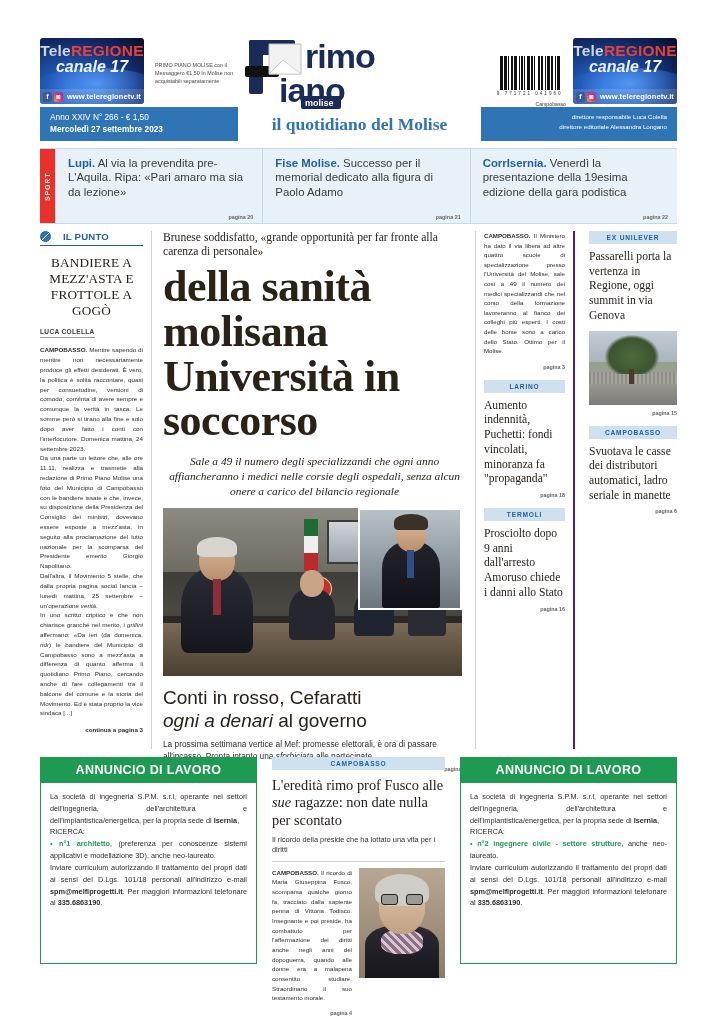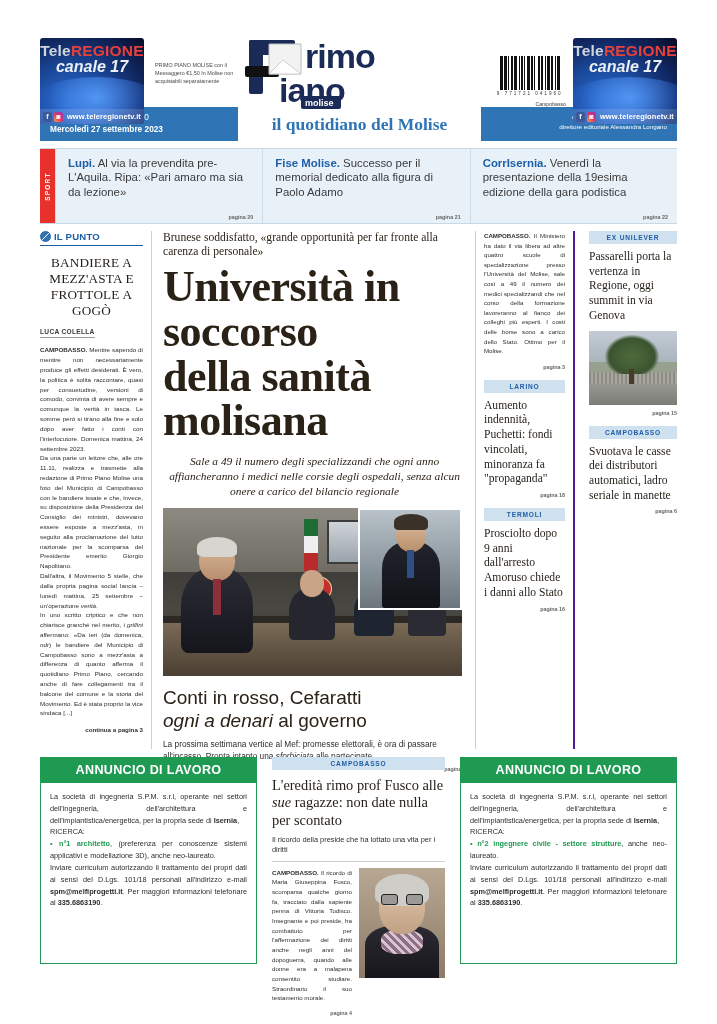--- a/index.html
+++ b/index.html
@@ -7,21 +7,21 @@
     width: 717px; height: 1024px;
     background: #ffffff;
     font-family: "Liberation Sans", sans-serif;
     overflow: hidden;
   }
   .page { position: relative; width: 717px; height: 1024px; background: #fff; padding: 0 40px; }
 
   
   .masthead { display: flex; align-items: flex-start; padding-top: 38px; height: 105px; }
   .tv-logo {
-    width: 104px; height: 86px; border-radius: 3px; position: relative; overflow: hidden;
+    width: 104px; height: 66px; border-radius: 3px; position: relative; overflow: hidden;
     background: radial-gradient(ellipse at 30% 75%, #2a6fd4 0%, #1b4a9c 38%, #10245c 72%, #060d24 100%);
     flex: 0 0 auto;
   }
   .tv-logo::after {
     content: ""; position: absolute; left: -20%; bottom: -40%; width: 150%; height: 95%;
     border-radius: 50%;
     background: radial-gradient(ellipse at 50% 25%, rgba(90,160,255,.85) 0%, rgba(40,95,200,.35) 45%, rgba(0,0,0,0) 70%);
   }
   .tv-logo-l1 { position: absolute; top: 4px; left: 0; width: 100%; text-align: center;
     font-size: 15.5px; font-weight: bold; letter-spacing: .2px; z-index: 3; font-family: "Liberation Sans", sans-serif; }
@@ -72,21 +72,21 @@
   .sport-item h3 { font-size: 11.4px; line-height: 1.27; font-weight: normal; color: #3a3a3a;
     font-family: "Liberation Sans", sans-serif; }
   .sport-item h3 b { color: #1f5fa8; font-weight: bold; }
   .pag { position: absolute; right: 9px; bottom: 3px; font-size: 5.4px; font-weight: bold; color: #666; }
 
   
   .main { display: flex; margin-top: 7px; height: 518px; }
 
   
   .col-punto { width: 112px; flex: 0 0 112px; padding-right: 8px; border-right: 1px solid #cfcfcf; }
-  .punto-head { display: flex; align-items: center; gap: 3px; border-bottom: 1.6px solid #1f5fa8; padding-bottom: 3px; }
+  .punto-head { display: flex; align-items: center; gap: 12px; border-bottom: 1.6px solid #1f5fa8; padding-bottom: 3px; }
   .punto-ico { width: 11px; height: 11px; border-radius: 50%;
     background: linear-gradient(135deg,#2f74b5 45%, #fff 46%, #fff 54%, #2f74b5 55%); border: 1.2px solid #1f5fa8; }
   .punto-head span { color: #1f5fa8; font-size: 9.6px; font-weight: bold; letter-spacing: .2px; }
   .punto-title { font-family: "Liberation Serif", serif; font-size: 13.2px; line-height: 1.22;
     text-align: center; color: #231d16; margin-top: 9px; letter-spacing: .2px; }
   .punto-author { font-size: 6.6px; font-weight: bold; color: #3a3a3a; margin-top: 9px;
     padding-bottom: 2px; border-bottom: 1px solid #9a9a9a; display: inline-block; letter-spacing: .3px; }
   .punto-body { font-size: 6.25px; line-height: 1.57; color: #2d2d2d; text-align: justify; margin-top: 7px; }
   .punto-body p { margin-bottom: 0; }
   .punto-body b { font-weight: bold; }
@@ -367,22 +367,22 @@
         <p>Da una parte un lettore che, alle ore 11.11, realizza e trasmette alla redazione di Primo Piano Molise una foto del Municipio di Campobasso con le bandiere issate e che, invece, su disposizione della Presidenza del Consiglio dei ministri, dovevano essere esposte a mezz'asta, in seguito alla proclamazione del lutto nazionale per la scomparsa del Presidente emerito Giorgio Napolitano.</p>
         <p><span>Dall'altra, il Movimento 5 stelle, che dalla propria pagina social lancia – lunedì mattina, 25 settembre – un'operazione </span><i>verità</i><span>.</span></p>
         <p><span>In uno scritto criptico e che non chiarisce granché nel merito, i </span><i>grillini</i><span> affermano: «Da ieri (da domenica, </span><i>ndr</i><span>) le bandiere del Municipio di Campobasso sono a mezz'asta a differenza di quanto afferma il quotidiano Primo Piano, cercando anche di fare collegamenti tra il balcone del comune e la storia del Movimento. Ed è stata proprio la vice sindaca [...]</span></p>
       </div>
       <div class="punto-cont">continua a pagina 3</div>
     </div>
 
     <div class="col-center">
       <div class="kicker">Brunese soddisfatto, «grande opportunità per far fronte alla carenza di personale»</div>
       <div class="headline">
+        <div>della sanità molisana</div>
         <div>Università in soccorso</div>
-        <div>della sanità molisana</div>
       </div>
       <div class="standfirst">Sale a 49 il numero degli specializzandi che ogni anno affiancheranno i medici nelle corsie degli ospedali, senza alcun onere a carico del bilancio regionale</div>
 
       <div class="photo-row">
         <div class="photo-main">
           <div class="photo-big">
             <div class="hall">
               <div class="hall-wall"></div>
               <div class="hall-screen"></div>
               <div class="hall-flag"></div>

